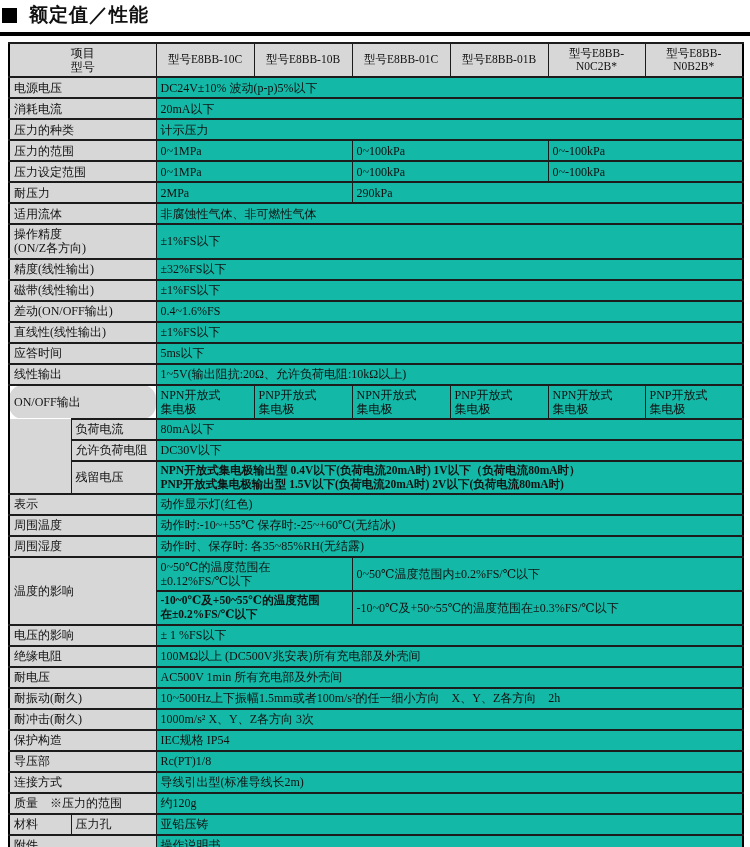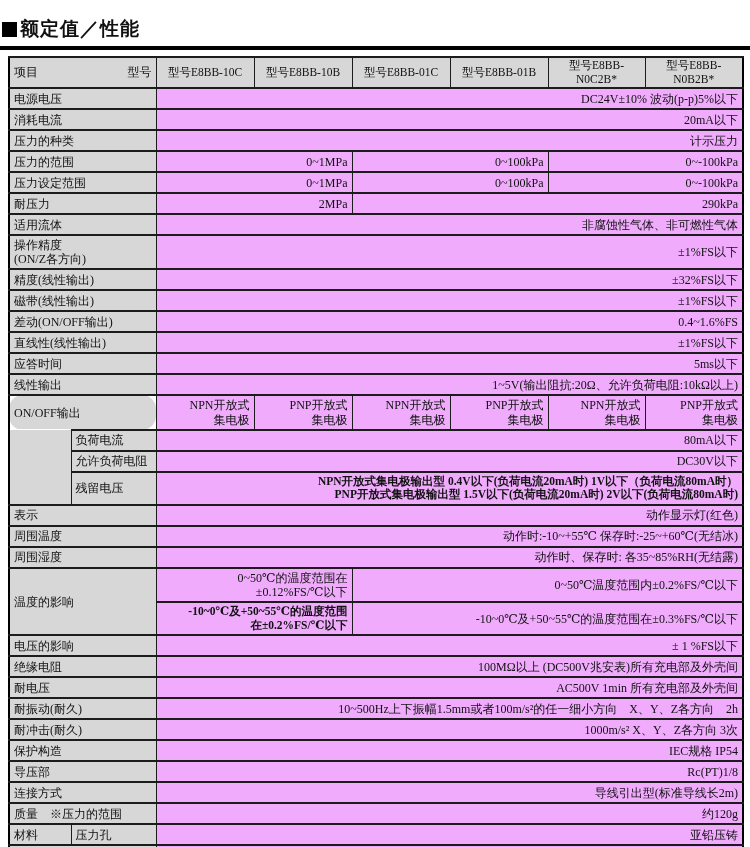--- a/index.html
+++ b/index.html
@@ -3,41 +3,41 @@
 <meta charset="utf-8">
 <style>
   html,body{margin:0;padding:0;}
   body{
     width:750px;height:847px;background:#ffffff;color:#111;
     font-family:"Liberation Serif","DejaVu Serif",serif;
     -webkit-font-smoothing:antialiased;
     overflow:hidden;
   }
   .titlebar{
-    display:flex;align-items:center;gap:3px;
-    padding:16px 0 3px 2px;font-weight:bold;font-size:19px;letter-spacing:1px;
+    display:flex;align-items:center;gap:12px;
+    padding:2px 0 3px 2px;font-weight:bold;font-size:19px;letter-spacing:1px;
   }
   .sq{width:15px;height:15px;background:#000;display:inline-block;}
   .rule{height:4px;background:#000;margin:1px 0 6px 0;width:750px;}
   table{
     border-collapse:collapse;table-layout:fixed;width:736px;margin-left:8px;
     font-size:12px;border:2px solid #000;
   }
   td{
     border:1px solid #1c1c1c;border-top-width:2px;border-bottom-width:2px;
     padding:2px 4px;height:15px;line-height:1.18;
     white-space:pre-line;overflow:hidden;vertical-align:middle;
   }
   td.lbl,td.sub,td.strip,td.mhdr,td.hdr1{background:#d7d7d7;text-align:left;}
-  td.val{background:#f0abfc;text-align:right;}
+  td.val{background:#14b8a6;text-align:left;}
   td.mhdr{text-align:center;font-size:11.5px;padding:1px 2px;}
   td.vs{font-size:11.5px;font-weight:bold;}
   td.nbb{border-bottom:0;border-radius:14px;}
   td.nbt{border-top:0;}
-  .split{display:flex;justify-content:space-between;align-items:center;}
+  .split{display:flex;justify-content:space-between;align-items:center;flex-direction:column;}
 </style>
 </head>
 <body>
 
 <div class="titlebar">
   <span class="sq"></span>
   <span>额定值／性能</span>
 </div>
 <div class="rule"></div>
 

